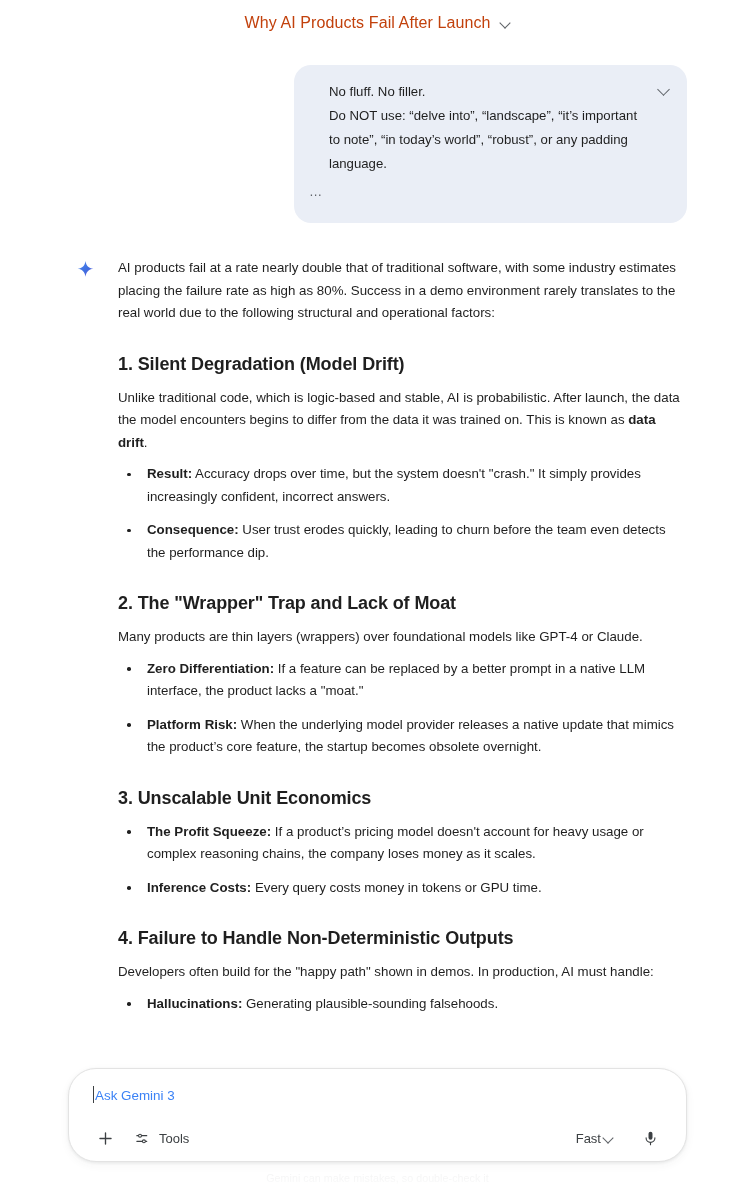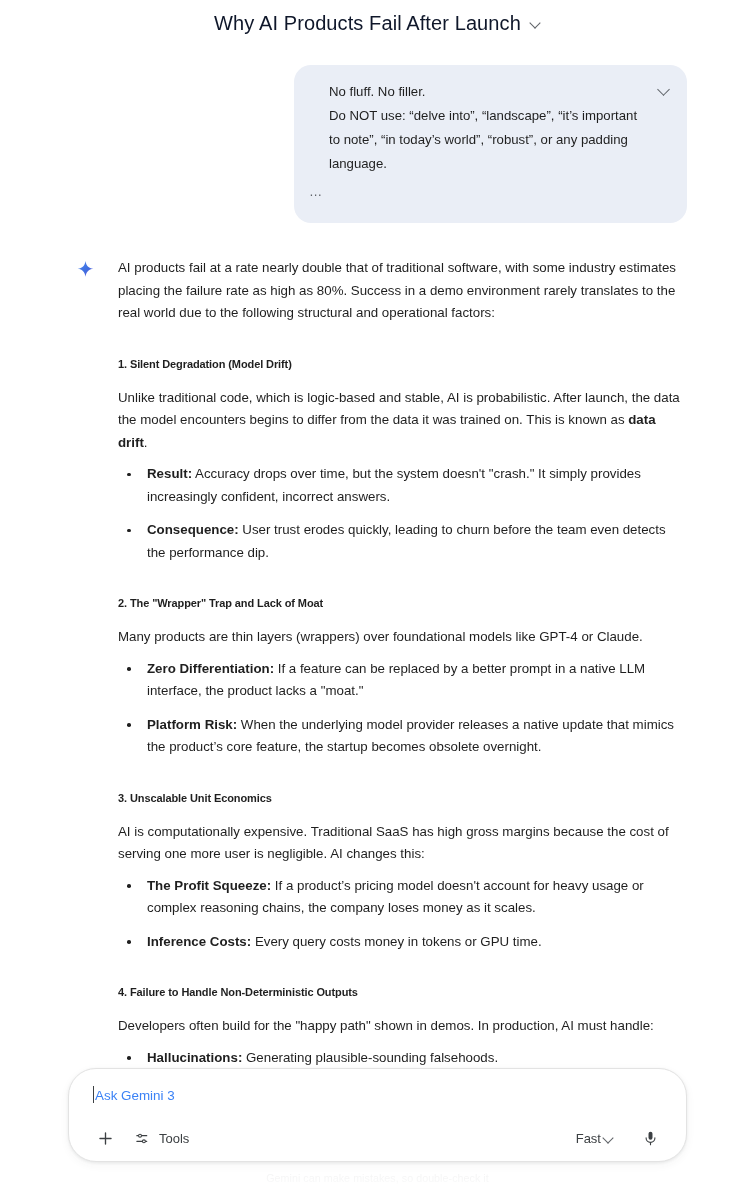--- a/index.html
+++ b/index.html
@@ -35,22 +35,22 @@
   }
   .header-title-wrap {
     display: flex;
     align-items: center;
     gap: 9px;
     cursor: pointer;
     padding: 4px 8px;
     border-radius: 8px;
   }
   .header-title {
-    font-size: 20px;
-    color: #0f172a;
+    font-size: 16px;
+    color: #c2410c;
     letter-spacing: 0.1px;
     white-space: nowrap;
   }
   .chev {
     display: inline-block;
     width: 11px;
     height: 11px;
     position: relative;
   }
   .chev::before {
@@ -136,21 +136,21 @@
   }
 
   .para {
     font-size: 13.3px;
     line-height: 22.5px;
     color: #1f1f1f;
     margin-bottom: 2px;
   }
 
   h3.sec {
-    font-size: 11px;
+    font-size: 18px;
     line-height: 24px;
     font-weight: bold;
     color: #1f1f1f;
     margin: 27px 0 11px 0;
     letter-spacing: -0.1px;
   }
 
   ul.blist {
     list-style: none;
     margin: 9px 0 0 0;
@@ -331,21 +331,20 @@
               <li><b>Result:</b><span> Accuracy drops over time, but the system doesn't "crash." It simply provides increasingly confident, incorrect answers.</span></li>
               <li><b>Consequence:</b><span> User trust erodes quickly, leading to churn before the team even detects the performance dip.</span></li>
             </ul>
             <h3 class="sec">2. The "Wrapper" Trap and Lack of Moat</h3>
             <p class="para">Many products are thin layers (wrappers) over foundational models like GPT-4 or Claude.</p>
             <ul class="blist">
               <li><b>Zero Differentiation:</b><span> If a feature can be replaced by a better prompt in a native LLM interface, the product lacks a "moat."</span></li>
               <li><b>Platform Risk:</b><span> When the underlying model provider releases a native update that mimics the product’s core feature, the startup becomes obsolete overnight.</span></li>
             </ul>
             <h3 class="sec">3. Unscalable Unit Economics</h3>
-            <p class="para">AI is computationally expensive. Traditional SaaS has high gross margins because the cost of serving one more user is negligible. AI changes this:</p>
             <ul class="blist">
               <li><b>The Profit Squeeze:</b><span> If a product’s pricing model doesn't account for heavy usage or complex reasoning chains, the company loses money as it scales.</span></li>
               <li><b>Inference Costs:</b><span> Every query costs money in tokens or GPU time.</span></li>
             </ul>
             <h3 class="sec">4. Failure to Handle Non-Deterministic Outputs</h3>
             <p class="para">Developers often build for the "happy path" shown in demos. In production, AI must handle:</p>
             <ul class="blist">
               <li><b>Hallucinations:</b><span> Generating plausible-sounding falsehoods.</span></li>
             </ul>
           </div>

